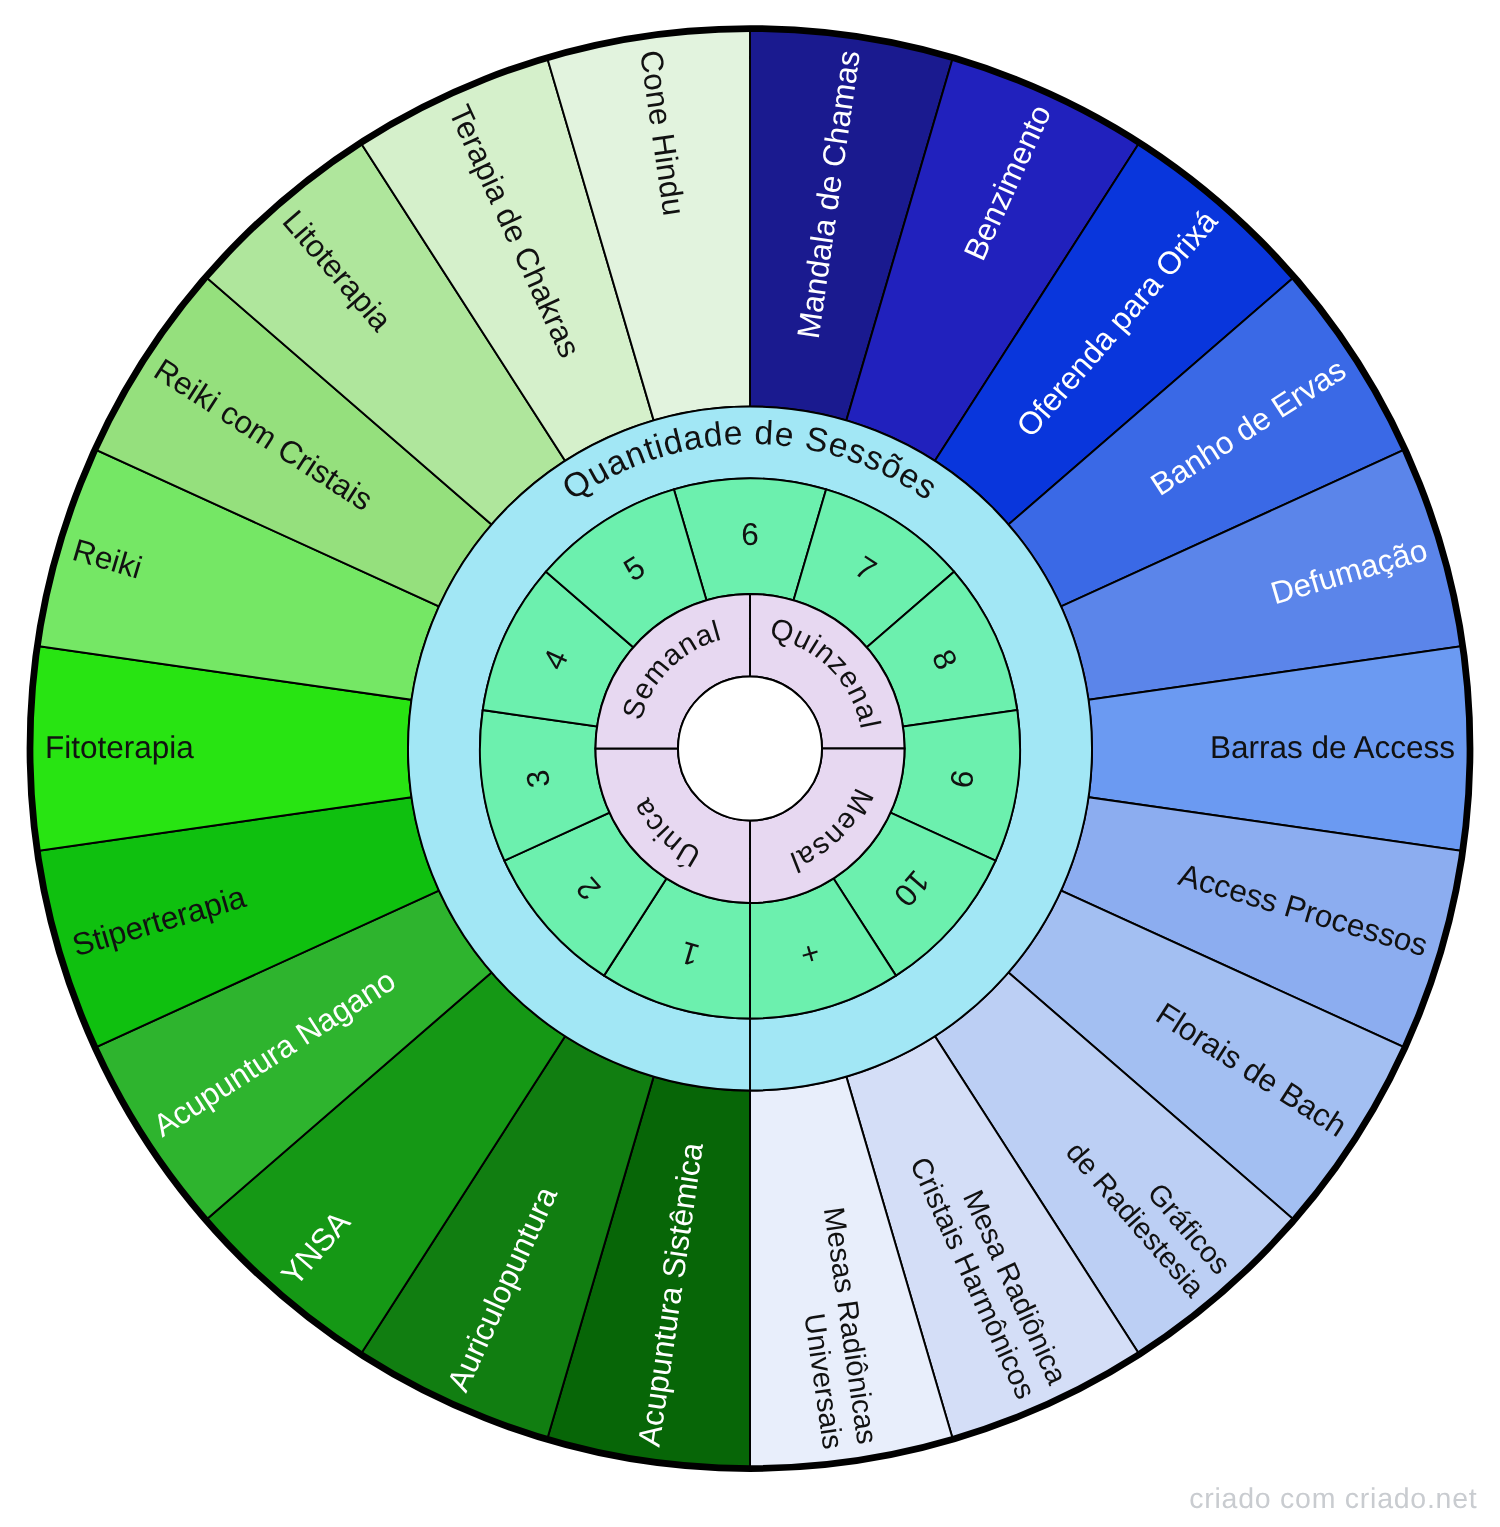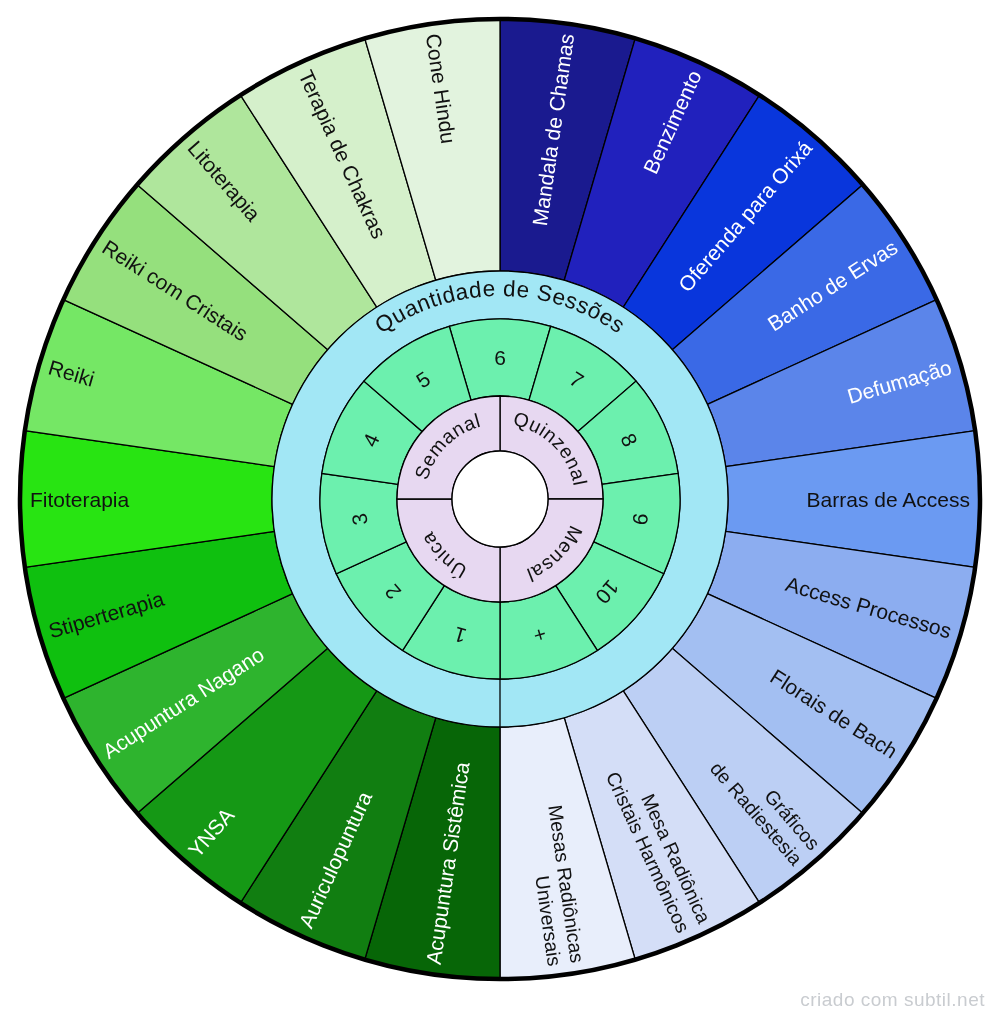--- a/index.html
+++ b/index.html
@@ -153,14 +153,14 @@
       <text font-size="19.5" fill="#111111" text-anchor="middle" letter-spacing="0.6"><textPath startOffset="50%" href="#tp1">Quinzenal</textPath></text>
       <path d="M603 499 A103 103 0 0 1 500 602 L500 547 A48 48 0 0 0 548 499 Z" fill="#e7d8f1" stroke="#000000" stroke-width="1.3"></path>
       <text font-size="19.5" fill="#111111" text-anchor="middle" letter-spacing="0.6"><textPath startOffset="50%" href="#tp2">Mensal</textPath></text>
       <path d="M500 602 A103 103 0 0 1 397 499 L452 499 A48 48 0 0 0 500 547 Z" fill="#e7d8f1" stroke="#000000" stroke-width="1.3"></path>
       <text font-size="19.5" fill="#111111" text-anchor="middle" letter-spacing="0.6"><textPath startOffset="50%" href="#tp3">Única</textPath></text>
       <path d="M397 499 A103 103 0 0 1 500 396 L500 451 A48 48 0 0 0 452 499 Z" fill="#e7d8f1" stroke="#000000" stroke-width="1.3"></path>
       <text font-size="19.5" fill="#111111" text-anchor="middle" letter-spacing="0.6"><textPath startOffset="50%" href="#tp4">Semanal</textPath></text>
       <circle cx="500" cy="499" r="48" fill="#ffffff" stroke="#000000" stroke-width="1.3"></circle>
       <circle cx="500" cy="499" r="480" fill="none" stroke="#000000" stroke-width="4.5"></circle>
     </svg>
-  <div class="watermark">criado com subtil.net</div>
+  <div class="watermark">criado com criado.net</div>
 </div>
 
 </body></html>

